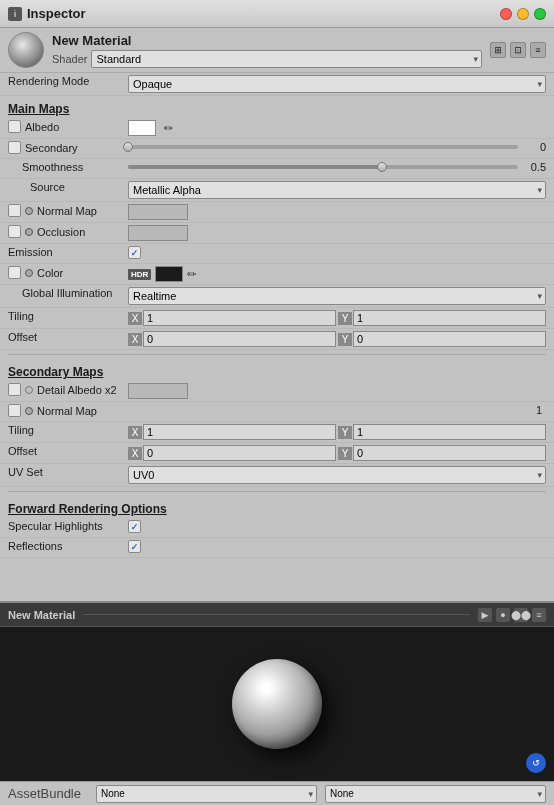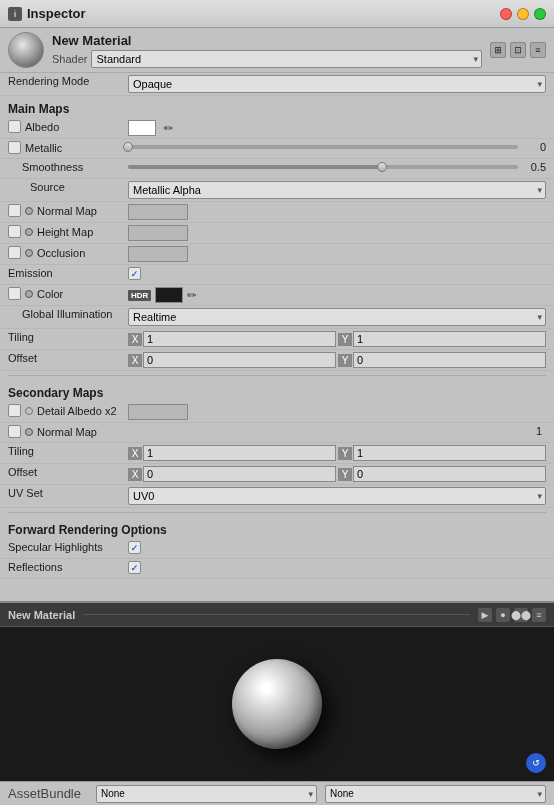--- a/index.html
+++ b/index.html
@@ -155,20 +155,21 @@
 
     .prop-label {
       font-size: 11px;
       color: #1a1a1a;
       min-width: 120px;
     }
 
     .prop-label.bold {
       font-weight: bold;
       font-size: 12px;
+      text-decoration: underline;
     }
 
     .prop-value {
       flex: 1;
       display: flex;
       align-items: center;
     }
 
     
     .select-full {
@@ -560,21 +561,21 @@
       </div>
       <div class="prop-value" style="gap:4px;">
         <div class="color-swatch"></div>
         <span class="pencil-icon">✏</span>
       </div>
     </div>
 
     <div class="prop-row">
       <div class="map-label-area">
         <div class="checkbox-small"></div>
-        <span>Metallic</span>
+        <span>Secondary</span>
       </div>
       <div class="prop-value">
         <div class="slider-container">
           <div class="slider-track">
             <div class="slider-fill" style="width:0%;"></div>
             <div class="slider-thumb" style="left:0%;"></div>
           </div>
           <span class="slider-value">0</span>
         </div>
       </div>
@@ -612,30 +613,20 @@
       <div class="map-label-area">
         <div class="checkbox-small"></div>
         <div class="circle-dot active"></div>
         <span>Normal Map</span>
       </div>
       <div class="prop-value">
         <div class="map-thumb"></div>
       </div>
     </div>
 
-    <div class="prop-row">
-      <div class="map-label-area">
-        <div class="checkbox-small"></div>
-        <div class="circle-dot active"></div>
-        <span>Height Map</span>
-      </div>
-      <div class="prop-value">
-        <div class="map-thumb"></div>
-      </div>
-    </div>
 
     <div class="prop-row">
       <div class="map-label-area">
         <div class="checkbox-small"></div>
         <div class="circle-dot active"></div>
         <span>Occlusion</span>
       </div>
       <div class="prop-value">
         <div class="map-thumb"></div>
       </div>

